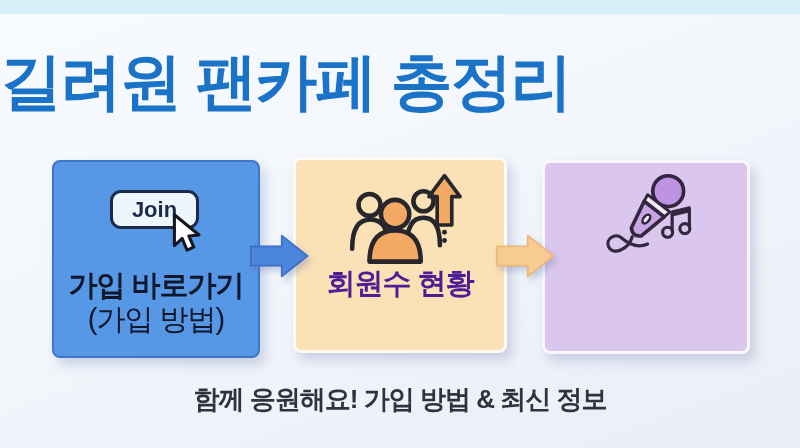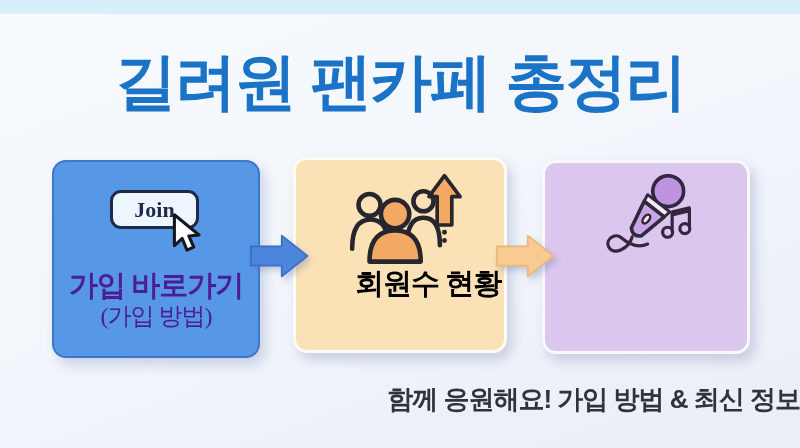--- a/index.html
+++ b/index.html
@@ -5,58 +5,57 @@
   html,body{margin:0;padding:0;background:#cfd6e4;}
   *{box-sizing:border-box;}
   .canvas{
     position:relative;width:800px;height:448px;overflow:hidden;
     font-family:"Liberation Sans","DejaVu Sans",sans-serif;
     background:linear-gradient(160deg,#f7fbfe 0%,#f3f7fc 45%,#edf0f8 80%,#eceef7 100%);
   }
   .top-strip{position:absolute;top:0;left:0;width:800px;height:14px;background:#d7eff8;}
   .title{
     position:absolute;top:40px;left:0;width:800px;margin:0;
-    text-align:center;font-size:62px;font-weight:900;letter-spacing:-2px;
+    text-align:left;font-size:62px;font-weight:900;letter-spacing:-2px;
     color:#1b73c8;
   }
   .card{
-    position:absolute;border-radius:14px;
+    position:absolute;border-radius:8px;
     box-shadow:5px 7px 12px rgba(100,120,170,0.28);
-    font-family:Liberation Serif, serif;
   }
   .card-join{left:52px;top:160px;width:208px;height:198px;background:#5697e6;border:2px solid #3e76c9;}
   .card-members{left:293px;top:157px;width:214px;height:196px;background:#fae2b6;border:3px solid rgba(255,255,255,0.85);}
   .card-fanclub{left:542px;top:160px;width:208px;height:194px;background:#dbc7ee;border:3px solid rgba(255,255,255,0.85);}
   .card-title{
     position:absolute;top:104px;left:0;width:100%;text-align:center;
     font-size:29px;font-weight:800;letter-spacing:-1px;
   }
   .card-sub{
     position:absolute;top:138px;left:0;width:100%;text-align:center;
-    font-size:24px;font-weight:500;letter-spacing:-1px;
+    font-size:29px;font-weight:500;letter-spacing:-1px;
   }
-  .light{color:#4c1d95;}
-  .dark{color:#000000;margin-left:28px;}
+  .light{color:#0f172a;}
+  .dark{color:#4c1d95;}
   .join-btn{
     position:absolute;left:56px;top:28px;width:89px;height:39px;
     background:#edf6fc;border:3px solid #1d2a4a;border-radius:11px;
     display:flex;align-items:center;justify-content:center;
     font-size:22px;font-weight:700;color:#1d2a4a;
   }
   .cursor-icon{position:absolute;left:114px;top:50px;width:38px;height:42px;}
   .people-icon{position:absolute;left:40px;top:12px;width:142px;height:96px;}
   .mic-icon{position:absolute;left:50px;top:8px;width:118px;height:98px;}
   .flow-arrow{
     position:absolute;width:64px;height:46px;top:233px;z-index:5;
     filter:drop-shadow(3px 4px 3px rgba(100,120,170,0.35));
   }
   .arrow-1{left:248px;}
   .arrow-2{left:494px;}
   .footer{
-    position:absolute;top:382px;left:0;width:800px;text-align:right;
+    position:absolute;top:382px;left:0;width:800px;text-align:center;
     font-size:26px;font-weight:700;letter-spacing:-1px;color:#30323c;
   }
 </style>
 </head>
 <body>
 
 <div class="canvas">
 
   <div class="top-strip"></div>
 

